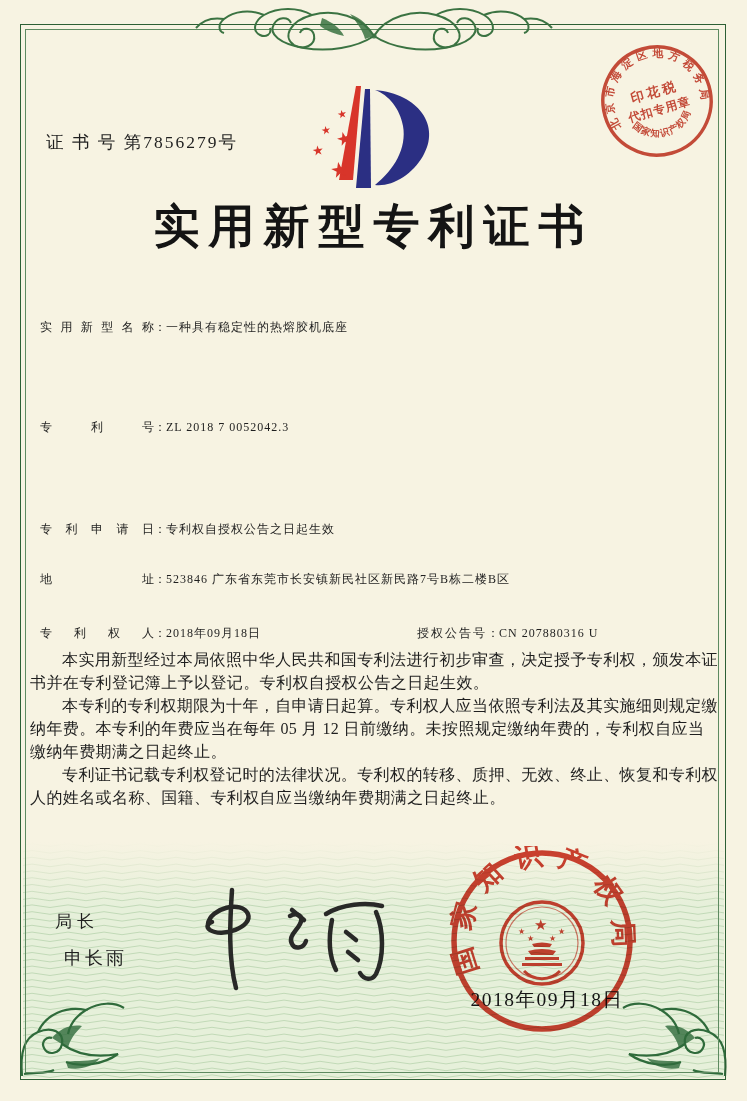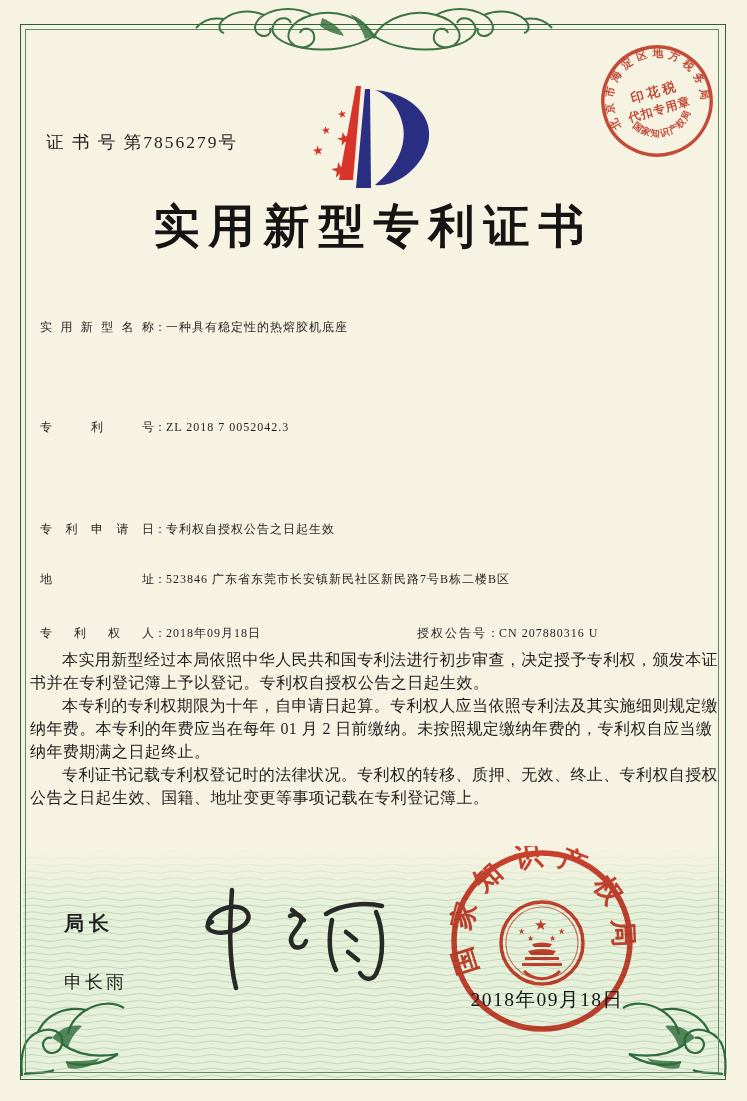--- a/index.html
+++ b/index.html
@@ -36,22 +36,22 @@
   .band{position:absolute;left:23px;top:842px;width:701px;height:236px;background:#e6f0da;z-index:1;}
   .band svg{position:absolute;left:0;top:0;}
   .band-fade{position:absolute;left:0;top:0;width:100%;height:64px;
              background:linear-gradient(180deg,#f7f3e2 0%,rgba(247,243,226,0) 100%);}
   #waves path{fill:none;stroke:#9cc193;stroke-width:.9;opacity:.55;}
 
   .corner{position:absolute;z-index:2;}
   .corner-l{left:16px;top:980px;}
   .corner-r{left:619px;top:980px;transform:scaleX(-1);}
 
-  .signer-title{position:absolute;left:64px;top:910px;font-size:20px;letter-spacing:5px;z-index:3;font-weight:bold;}
-  .signer-name{position:absolute;left:64px;top:970px;font-size:18px;letter-spacing:3px;z-index:3;text-align:center;}
+  .signer-title{position:absolute;left:55px;top:910px;font-size:17px;letter-spacing:5px;z-index:3;}
+  .signer-name{position:absolute;left:64px;top:946px;font-size:18px;letter-spacing:3px;z-index:3;text-align:center;}
   .signature{position:absolute;left:180px;top:880px;z-index:3;}
 
   .seal-date{position:absolute;left:452px;top:986px;width:190px;text-align:center;
              font-size:19.5px;letter-spacing:1.5px;color:#151515;z-index:3;}
   .cnipa-seal{position:absolute;left:447px;top:846px;z-index:4;mix-blend-mode:multiply;opacity:.93;}
   .tax-seal{position:absolute;left:598px;top:42px;z-index:4;transform:rotate(-16deg);
             mix-blend-mode:multiply;opacity:.9;}
 
   .footer{position:absolute;left:0;top:1100px;width:100%;
           font-size:14.5px;letter-spacing:1px;z-index:3;}
@@ -111,22 +111,22 @@
   </div>
   <div class="frow" style="top:620px">
     <span class="flabel">专利权人</span><span class="fsep">：</span><span class="fval">2018年09月18日</span>
     <span class="grant-no">
       <span class="glabel">授权公告号</span><span class="fsep">：</span><span class="fval">CN 207880316 U</span>
     </span>
   </div>
 
   <div class="paras">
     <p>本实用新型经过本局依照中华人民共和国专利法进行初步审查，决定授予专利权，颁发本证书并在专利登记簿上予以登记。专利权自授权公告之日起生效。</p>
-    <p>本专利的专利权期限为十年，自申请日起算。专利权人应当依照专利法及其实施细则规定缴纳年费。本专利的年费应当在每年 01 月 2 日前缴纳。未按照规定缴纳年费的，专利权自应当缴纳年费期满之日起终止。</p>
-    <p>专利证书记载专利权登记时的法律状况。专利权的转移、质押、无效、终止、专利权自授权公告之日起生效、国籍、地址变更等事项记载在专利登记簿上。</p>
+    <p>本专利的专利权期限为十年，自申请日起算。专利权人应当依照专利法及其实施细则规定缴纳年费。本专利的年费应当在每年 05 月 12 日前缴纳。未按照规定缴纳年费的，专利权自应当缴纳年费期满之日起终止。</p>
+    <p>专利证书记载专利权登记时的法律状况。专利权的转移、质押、无效、终止、恢复和专利权人的姓名或名称、国籍、专利权自应当缴纳年费期满之日起终止。</p>
   </div>
 
   <div class="band">
     <svg id="waves" width="701" height="236">
         <path d="M0 3.0 q9 -2.6 18 0 t18 0 q9 -2.6 18 0 t18 0 q9 -2.6 18 0 t18 0 q9 -2.6 18 0 t18 0 q9 -2.6 18 0 t18 0 q9 -2.6 18 0 t18 0 q9 -2.6 18 0 t18 0 q9 -2.6 18 0 t18 0 q9 -2.6 18 0 t18 0 q9 -2.6 18 0 t18 0 q9 -2.6 18 0 t18 0 q9 -2.6 18 0 t18 0 q9 -2.6 18 0 t18 0 q9 -2.6 18 0 t18 0 q9 -2.6 18 0 t18 0 q9 -2.6 18 0 t18 0 q9 -2.6 18 0 t18 0 q9 -2.6 18 0 t18 0 q9 -2.6 18 0 t18 0 q9 -2.6 18 0 t18 0"></path>
         <path d="M0 9.8 q9 -2.6 18 0 t18 0 q9 -2.6 18 0 t18 0 q9 -2.6 18 0 t18 0 q9 -2.6 18 0 t18 0 q9 -2.6 18 0 t18 0 q9 -2.6 18 0 t18 0 q9 -2.6 18 0 t18 0 q9 -2.6 18 0 t18 0 q9 -2.6 18 0 t18 0 q9 -2.6 18 0 t18 0 q9 -2.6 18 0 t18 0 q9 -2.6 18 0 t18 0 q9 -2.6 18 0 t18 0 q9 -2.6 18 0 t18 0 q9 -2.6 18 0 t18 0 q9 -2.6 18 0 t18 0 q9 -2.6 18 0 t18 0 q9 -2.6 18 0 t18 0 q9 -2.6 18 0 t18 0 q9 -2.6 18 0 t18 0"></path>
         <path d="M0 16.6 q9 -2.6 18 0 t18 0 q9 -2.6 18 0 t18 0 q9 -2.6 18 0 t18 0 q9 -2.6 18 0 t18 0 q9 -2.6 18 0 t18 0 q9 -2.6 18 0 t18 0 q9 -2.6 18 0 t18 0 q9 -2.6 18 0 t18 0 q9 -2.6 18 0 t18 0 q9 -2.6 18 0 t18 0 q9 -2.6 18 0 t18 0 q9 -2.6 18 0 t18 0 q9 -2.6 18 0 t18 0 q9 -2.6 18 0 t18 0 q9 -2.6 18 0 t18 0 q9 -2.6 18 0 t18 0 q9 -2.6 18 0 t18 0 q9 -2.6 18 0 t18 0 q9 -2.6 18 0 t18 0 q9 -2.6 18 0 t18 0"></path>
         <path d="M0 23.4 q9 -2.6 18 0 t18 0 q9 -2.6 18 0 t18 0 q9 -2.6 18 0 t18 0 q9 -2.6 18 0 t18 0 q9 -2.6 18 0 t18 0 q9 -2.6 18 0 t18 0 q9 -2.6 18 0 t18 0 q9 -2.6 18 0 t18 0 q9 -2.6 18 0 t18 0 q9 -2.6 18 0 t18 0 q9 -2.6 18 0 t18 0 q9 -2.6 18 0 t18 0 q9 -2.6 18 0 t18 0 q9 -2.6 18 0 t18 0 q9 -2.6 18 0 t18 0 q9 -2.6 18 0 t18 0 q9 -2.6 18 0 t18 0 q9 -2.6 18 0 t18 0 q9 -2.6 18 0 t18 0 q9 -2.6 18 0 t18 0"></path>
         <path d="M0 30.2 q9 -2.6 18 0 t18 0 q9 -2.6 18 0 t18 0 q9 -2.6 18 0 t18 0 q9 -2.6 18 0 t18 0 q9 -2.6 18 0 t18 0 q9 -2.6 18 0 t18 0 q9 -2.6 18 0 t18 0 q9 -2.6 18 0 t18 0 q9 -2.6 18 0 t18 0 q9 -2.6 18 0 t18 0 q9 -2.6 18 0 t18 0 q9 -2.6 18 0 t18 0 q9 -2.6 18 0 t18 0 q9 -2.6 18 0 t18 0 q9 -2.6 18 0 t18 0 q9 -2.6 18 0 t18 0 q9 -2.6 18 0 t18 0 q9 -2.6 18 0 t18 0 q9 -2.6 18 0 t18 0 q9 -2.6 18 0 t18 0"></path>
         <path d="M0 37.0 q9 -2.6 18 0 t18 0 q9 -2.6 18 0 t18 0 q9 -2.6 18 0 t18 0 q9 -2.6 18 0 t18 0 q9 -2.6 18 0 t18 0 q9 -2.6 18 0 t18 0 q9 -2.6 18 0 t18 0 q9 -2.6 18 0 t18 0 q9 -2.6 18 0 t18 0 q9 -2.6 18 0 t18 0 q9 -2.6 18 0 t18 0 q9 -2.6 18 0 t18 0 q9 -2.6 18 0 t18 0 q9 -2.6 18 0 t18 0 q9 -2.6 18 0 t18 0 q9 -2.6 18 0 t18 0 q9 -2.6 18 0 t18 0 q9 -2.6 18 0 t18 0 q9 -2.6 18 0 t18 0 q9 -2.6 18 0 t18 0"></path>

